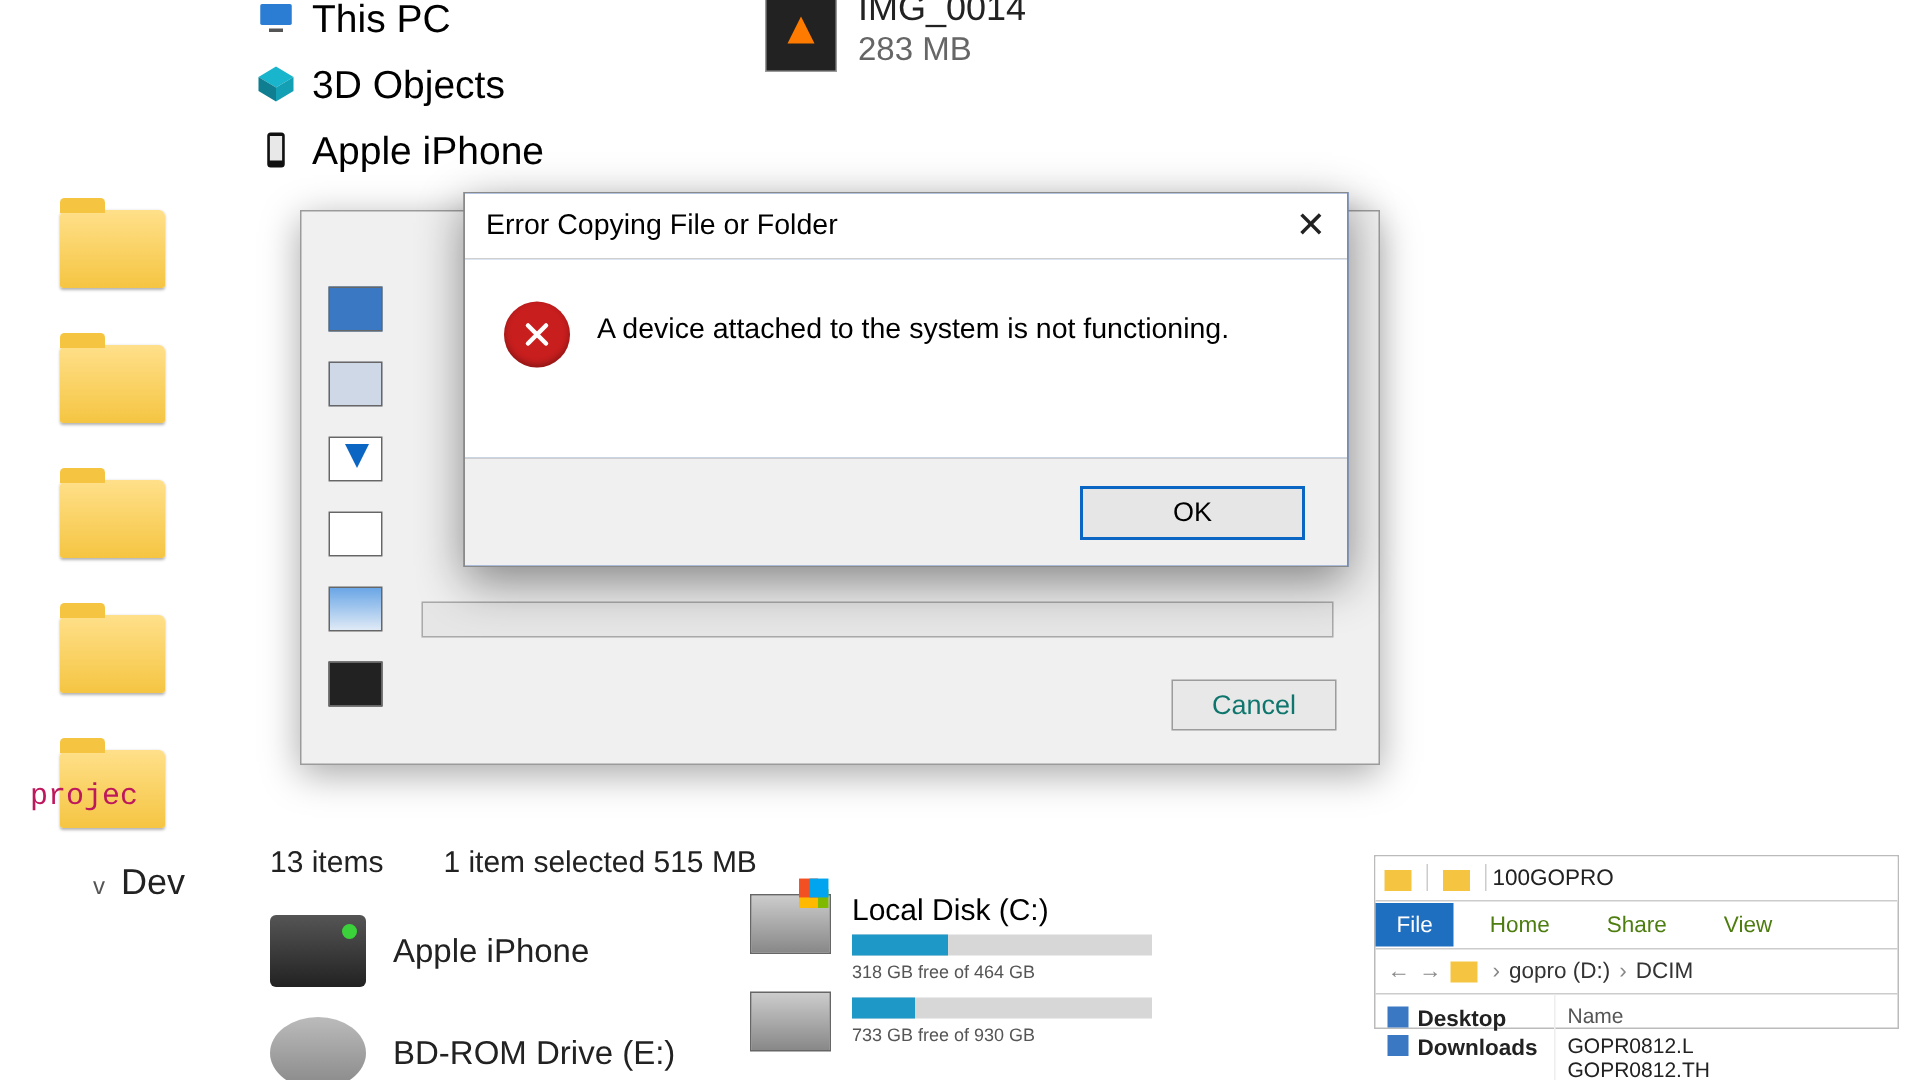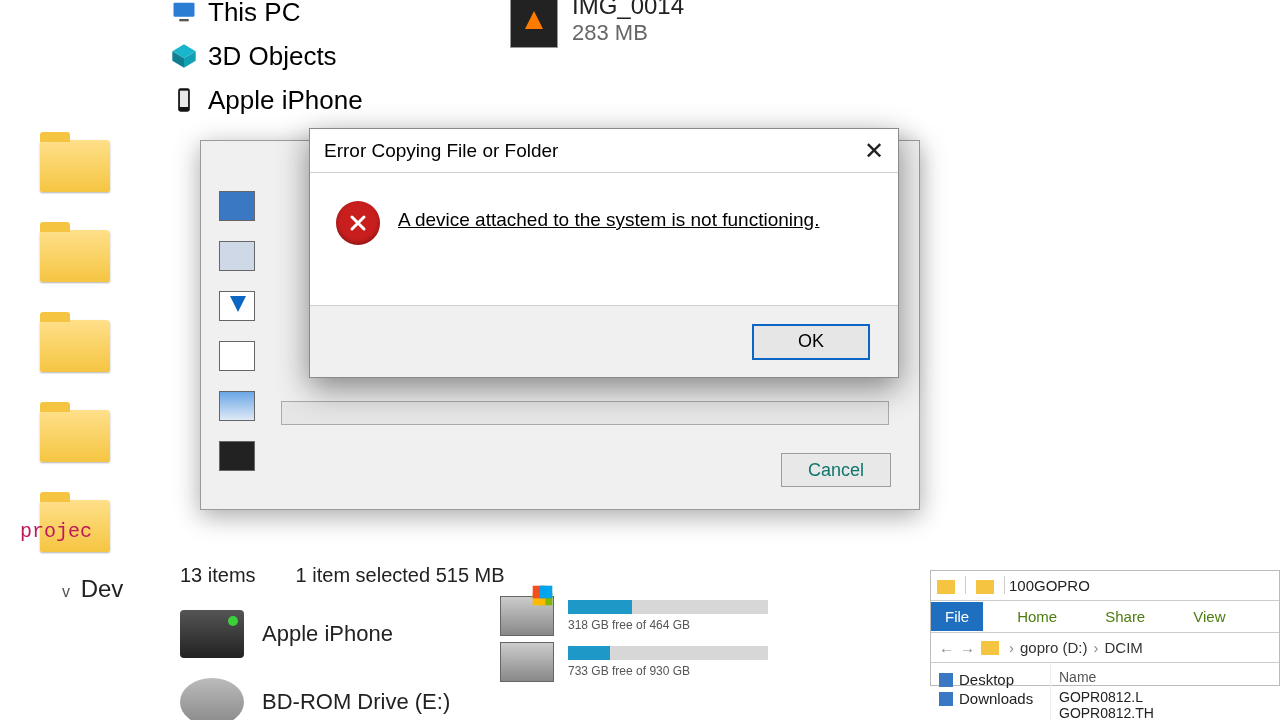--- a/index.html
+++ b/index.html
@@ -124,38 +124,37 @@
     display:flex; align-items:center; justify-content:space-between;
     padding: 0 14px;
   }
   .error-dlg .titlebar .title { font-size: 19px; color:#000; }
   .error-dlg .titlebar .close { font-size: 24px; color:#222; width:40px; text-align:right; }
   .error-dlg .body {
     display:flex; gap:18px; padding: 28px 26px 8px 26px;
     background:#fff;
     height: 132px;
     align-items: flex-start;
-    text-decoration: underline;
   }
   .error-dlg .err-icon {
     width:44px; height:44px; border-radius:50%;
     background:#c81e1e; display:flex; align-items:center; justify-content:center;
     flex-shrink:0;
     box-shadow: inset 0 -2px 4px rgba(0,0,0,.3);
   }
   .error-dlg .err-icon svg { width:24px; height:24px; }
   .error-dlg .msg { font-size:19px; color:#000; padding-top:8px;}
   .error-dlg .footer {
     height: 72px; border-top:1px solid #cfcfcf;
     display:flex; align-items:center; justify-content:flex-end;
     padding-right: 28px;
     background:#f0f0f0;
   }
   .error-dlg .ok-btn {
-    width: 118px; height: 36px;
+    width: 150px; height: 36px;
     background:#e6e6e6;
     border: 2px solid #0a66c2;
     font-size:18px; color:#000;
     display:flex; align-items:center; justify-content:center;
   }
 
   
   .statusbar {
     position:absolute; left:180px; top:564px; font-size:20px; color:#222;
     display:flex; gap:40px;
@@ -181,44 +180,44 @@
     background:#00a4ef; margin:-14px 0 0 36px; box-shadow:-10px 0 #f25022, -10px 10px #ffb900, 0 10px #7fba00;
     transform:scale(.7);
   }
   .disk-entry .txt .nm{font-size:20px;}
   .disk-entry .txt .bar{width:200px;height:14px;background:#d7d7d7;margin:4px 0;position:relative;}
   .disk-entry .txt .bar .fill{position:absolute;left:0;top:0;bottom:0;background:#1e98c7;}
   .disk-entry .txt .free{font-size:12px;color:#555;}
 
   
   .mini-explorer {
-    position:absolute; right:0; top:570px; width:350px; height:116px;
+    position:absolute; right:14px; top:570px; width:350px; height:116px;
     background:#fff; border:1px solid #bbb; font-size:16px; color:#222;margin-left:16px;
   }
   .mini-explorer .tabbar{
     height:30px; background:#fff; display:flex; align-items:flex-end;
     border-bottom:1px solid #ccc;
   }
   .mini-explorer .tabbar .folder-ico{width:18px;height:14px;background:#f5c542;margin:0 6px 6px 6px;}
   .mini-explorer .tabbar .divider{width:1px;height:18px;background:#ccc;margin:0 4px 6px;}
   .mini-explorer .tabbar .title{font-size:15px;margin-bottom:6px;}
   .mini-explorer .ribbon{
-    height:32px; display:flex; align-items:center; gap:20px; border-bottom:1px solid #ccc;
+    height:32px; display:flex; align-items:center; gap:10px; border-bottom:1px solid #ccc;
   }
   .mini-explorer .ribbon .tab{padding:6px 14px;font-size:15px;color:#4d7c0f;}
   .mini-explorer .ribbon .tab.file{background:#1e6fbf;color:#fff;}
   .mini-explorer .crumb{
     height:30px; display:flex; align-items:center; gap:6px; padding:0 8px;
     border-bottom:1px solid #ccc; font-size:15px; color:#333;
   }
   .mini-explorer .crumb .arrow{color:#888;}
   .mini-explorer .crumb .up{width:18px;height:14px;background:#f5c542;margin-right:4px;}
   .mini-explorer .listing{display:flex;}
   .mini-explorer .listing .side{width:120px;padding:6px 8px;font-size:15px;border-right:1px solid #eee;}
-  .mini-explorer .listing .side .row{display:flex;align-items:center;gap:6px;margin:2px 0;}
+  .mini-explorer .listing .side .row{display:flex;align-items:flex-start;gap:6px;margin:2px 0;font-weight:bold;}
   .mini-explorer .listing .side .ico{width:14px;height:14px;background:#3a78c3;}
   .mini-explorer .listing .files{flex:1;padding:6px 8px;font-size:14px;}
   .mini-explorer .listing .files .hdr{color:#555;margin-bottom:4px;}
 </style>
 </head>
 <body>
 
 <div class="explorer-bg">
 
   <div class="nav-tree">
@@ -288,20 +287,21 @@
     <div class="row">
       <div class="drive-ico cd"></div>
       <span>BD-ROM Drive (E:)</span>
     </div>
   </div>
 
   <div class="col2" style="position:absolute; left:500px; top:596px;">
     <div class="disk-entry">
       <div class="hdd-ico win"></div>
       <div class="txt">
+        <div class="nm">Local Disk (C:)</div>
         <div class="bar">
             <div class="fill" style="width:32%"></div>
           </div>
         <div class="free">318 GB free of 464 GB</div>
       </div>
     </div>
     <div class="disk-entry">
       <div class="hdd-ico"></div>
       <div class="txt">
         <div class="bar">

